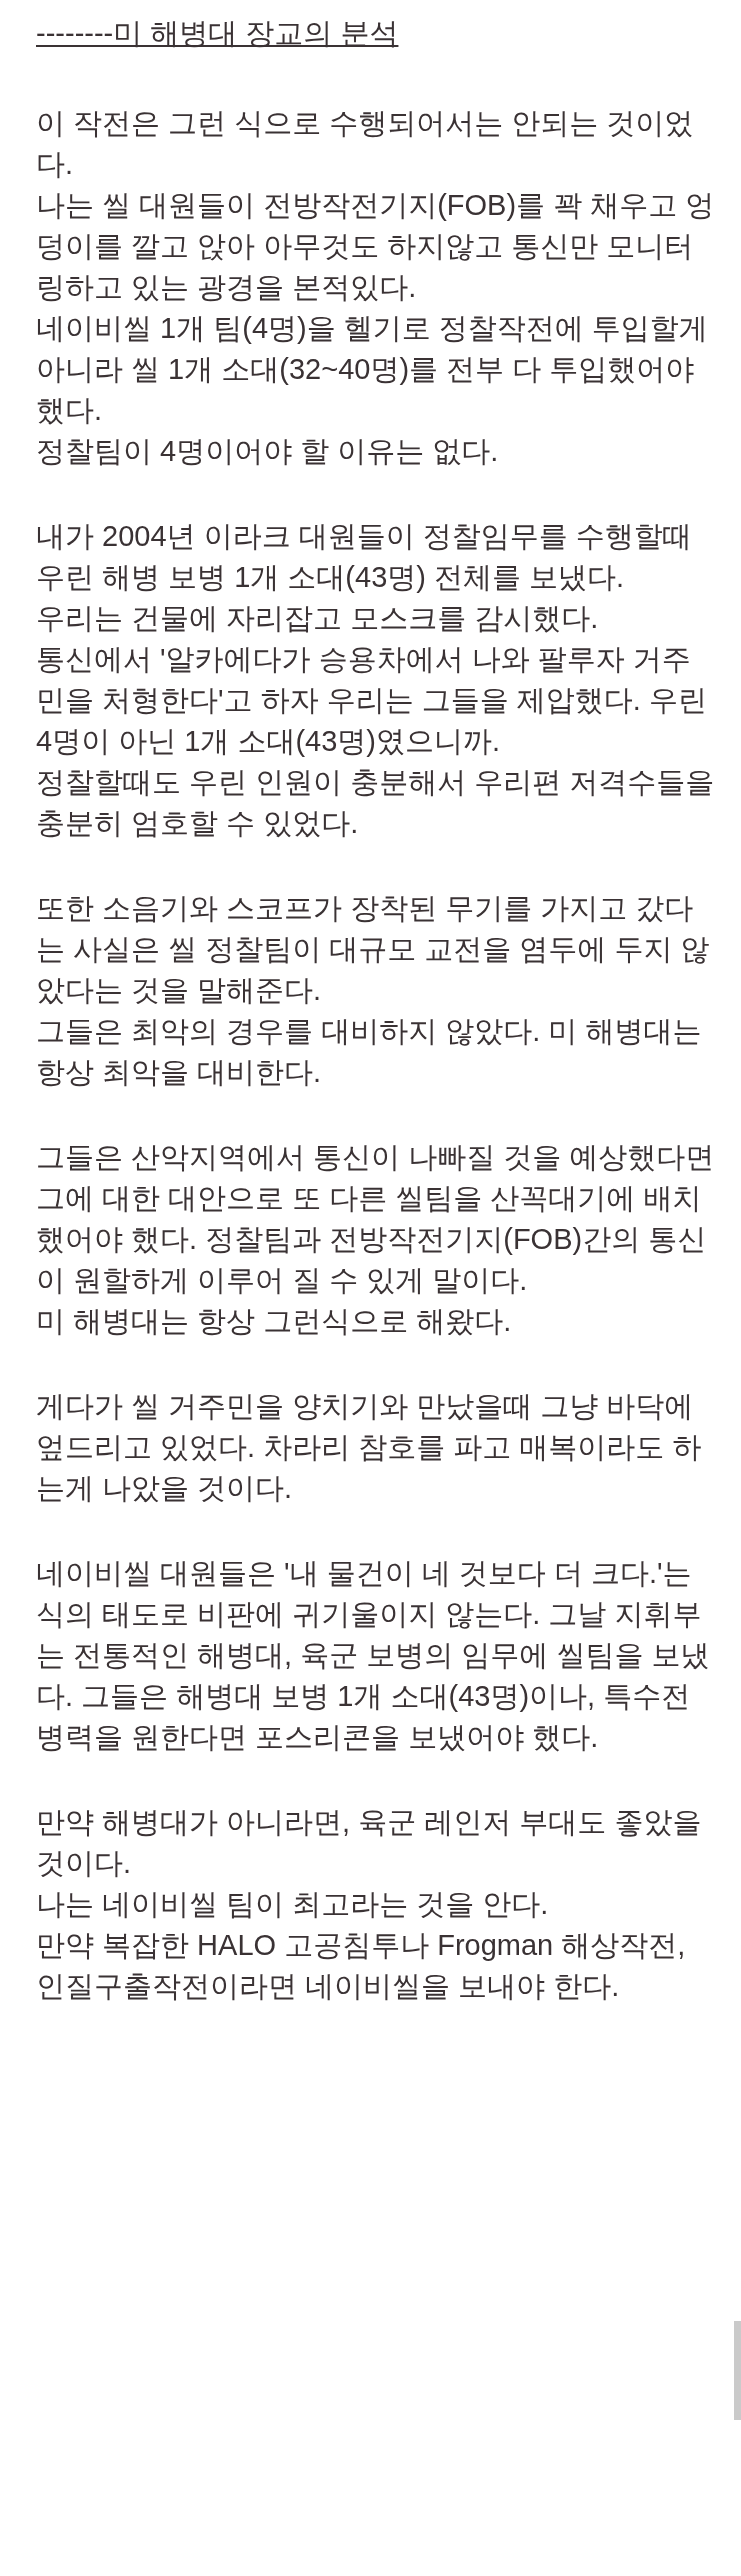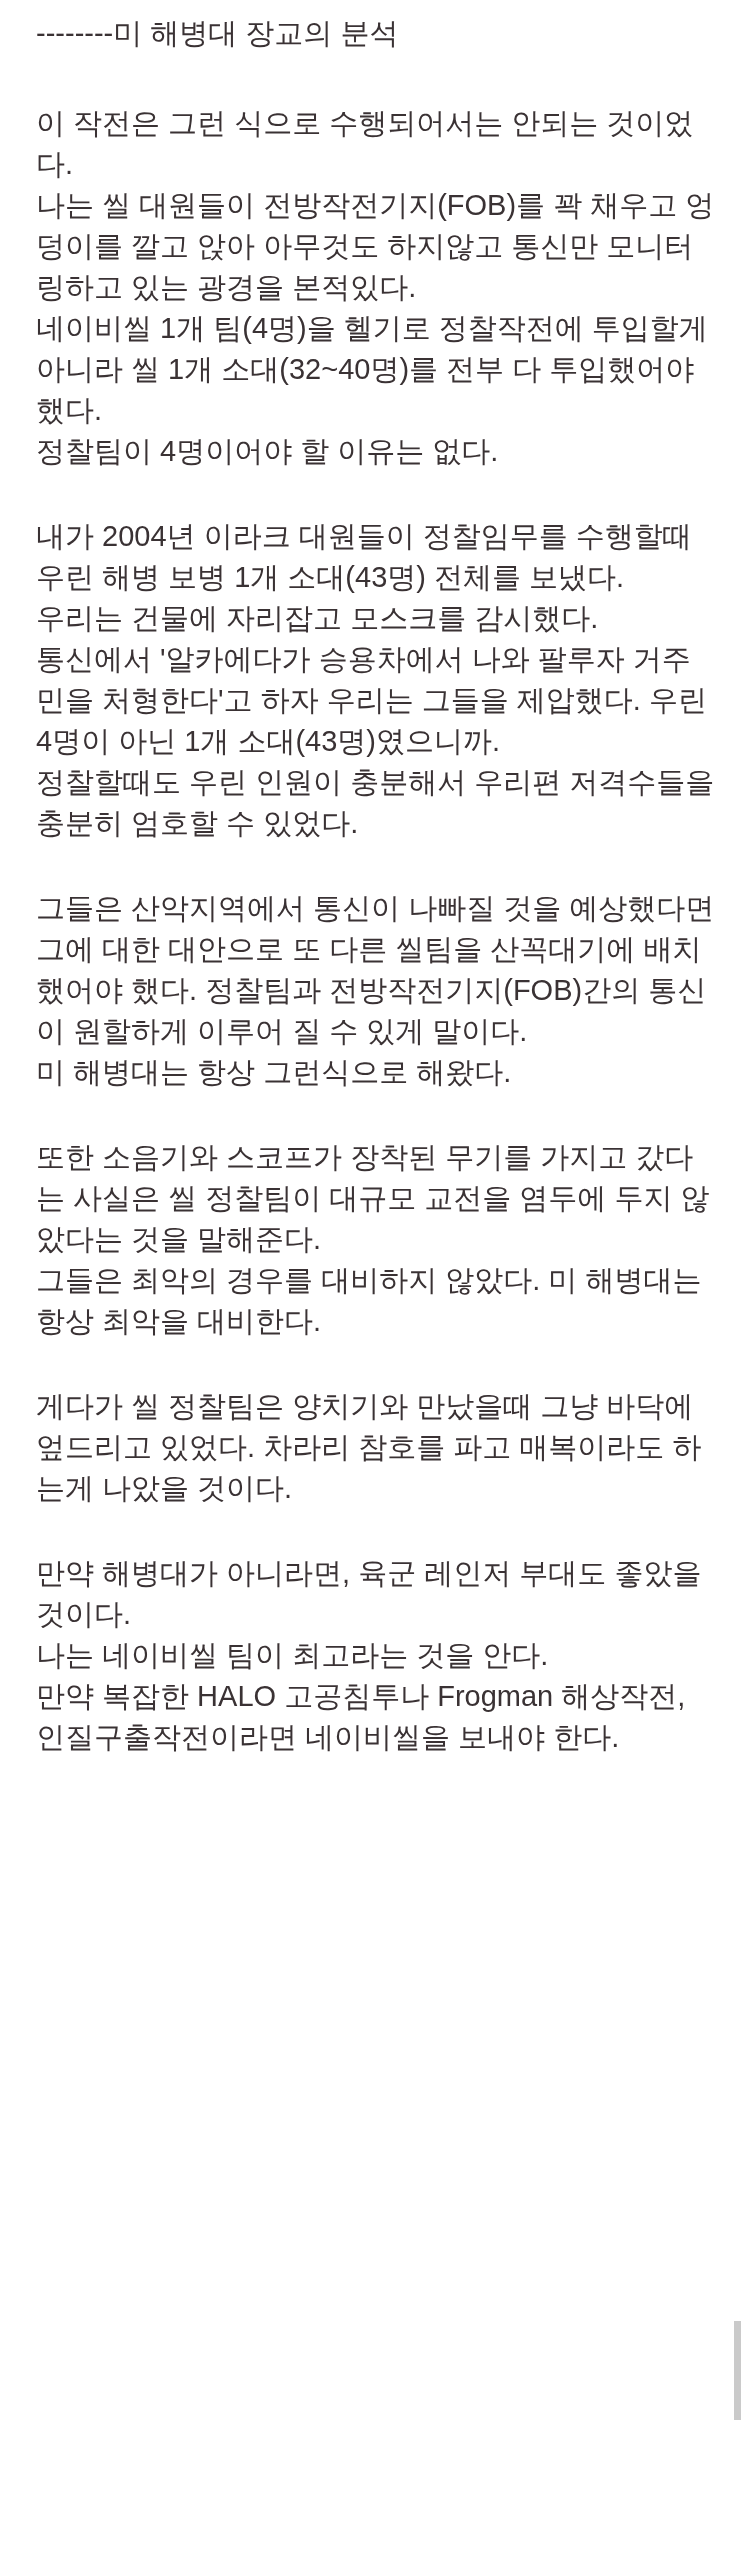--- a/index.html
+++ b/index.html
@@ -24,20 +24,21 @@
     font-size: 29px;
     line-height: 41px;
     font-weight: 400;
     text-align: left;
     word-break: normal;
     overflow-wrap: break-word;
   }
   .doc-title {
     margin: 0 0 49px 0;
     white-space: pre-line;
+    text-decoration: underline;
   }
   p.para {
     margin: 0 0 44px 0;
     white-space: pre-line;
   }
   .scroll-thumb {
     position: absolute;
     top: 2321px;
     right: 0;
     width: 7.2px;
@@ -53,24 +54,25 @@
     <p class="doc-title">--------미 해병대 장교의 분석</p>
 
   <p class="para">이 작전은 그런 식으로 수행되어서는 안되는 것이었다.
 나는 씰 대원들이 전방작전기지(FOB)를 꽉 채우고 엉덩이를 깔고 앉아 아무것도 하지않고 통신만 모니터링하고 있는 광경을 본적있다.
 네이비씰 1개 팀(4명)을 헬기로 정찰작전에 투입할게 아니라 씰 1개 소대(32~40명)를 전부 다 투입했어야 했다.
 정찰팀이 4명이어야 할 이유는 없다.</p>
       <p class="para">내가 2004년 이라크 대원들이 정찰임무를 수행할때 우린 해병 보병 1개 소대(43명) 전체를 보냈다.
 우리는 건물에 자리잡고 모스크를 감시했다.
 통신에서 '알카에다가 승용차에서 나와 팔루자 거주민을 처형한다'고 하자 우리는 그들을 제압했다. 우린 4명이 아닌 1개 소대(43명)였으니까.
 정찰할때도 우린 인원이 충분해서 우리편 저격수들을 충분히 엄호할 수 있었다.</p>
+      <p class="para">또한 소음기와 스코프가 장착된 무기를 가지고 갔다는 사실은 씰 정찰팀이 대규모 교전을 염두에 두지 않았다는 것을 말해준다.
+그들은 최악의 경우를 대비하지 않았다. 미 해병대는 항상 최악을 대비한다.</p>
       <p class="para">그들은 산악지역에서 통신이 나빠질 것을 예상했다면 그에 대한 대안으로 또 다른 씰팀을 산꼭대기에 배치했어야 했다. 정찰팀과 전방작전기지(FOB)간의 통신이 원할하게 이루어 질 수 있게 말이다.
 미 해병대는 항상 그런식으로 해왔다.</p>
-      <p class="para">또한 소음기와 스코프가 장착된 무기를 가지고 갔다는 사실은 씰 정찰팀이 대규모 교전을 염두에 두지 않았다는 것을 말해준다.
-그들은 최악의 경우를 대비하지 않았다. 미 해병대는 항상 최악을 대비한다.</p>
-      <p class="para">게다가 씰 정찰팀은 양치기와 만났을때 그냥 바닥에 엎드리고 있었다. 차라리 참호를 파고 매복이라도 하는게 나았을 것이다.</p>
+      <p class="para">게다가 씰 거주민을 양치기와 만났을때 그냥 바닥에 엎드리고 있었다. 차라리 참호를 파고 매복이라도 하는게 나았을 것이다.</p>
+      <p class="para">네이비씰 대원들은 '내 물건이 네 것보다 더 크다.'는 식의 태도로 비판에 귀기울이지 않는다. 그날 지휘부는 전통적인 해병대, 육군 보병의 임무에 씰팀을 보냈다. 그들은 해병대 보병 1개 소대(43명)이나, 특수전 병력을 원한다면 포스리콘을 보냈어야 했다.</p>
       <p class="para">만약 해병대가 아니라면, 육군 레인저 부대도 좋았을 것이다.
 나는 네이비씰 팀이 최고라는 것을 안다.
 만약 복잡한 HALO 고공침투나 Frogman 해상작전, 인질구출작전이라면 네이비씰을 보내야 한다.</p>
     </div>
   <div class="scroll-thumb"></div>
 </div>
 
 
 </body></html>

